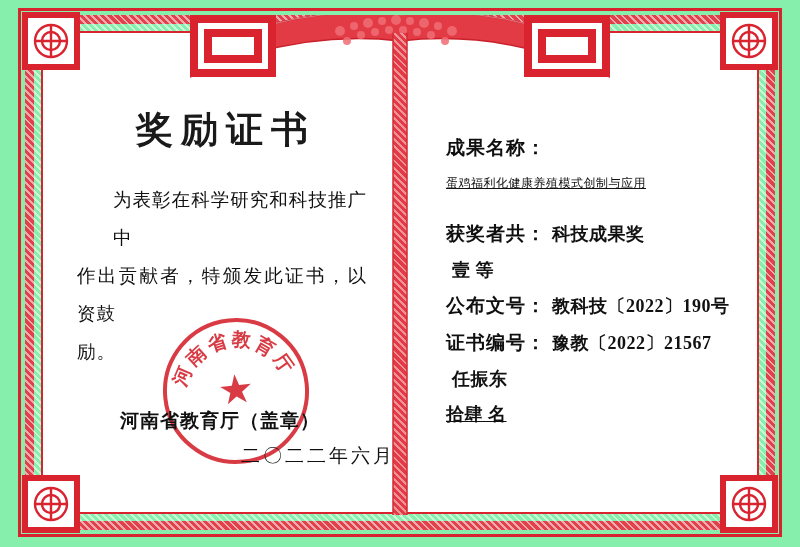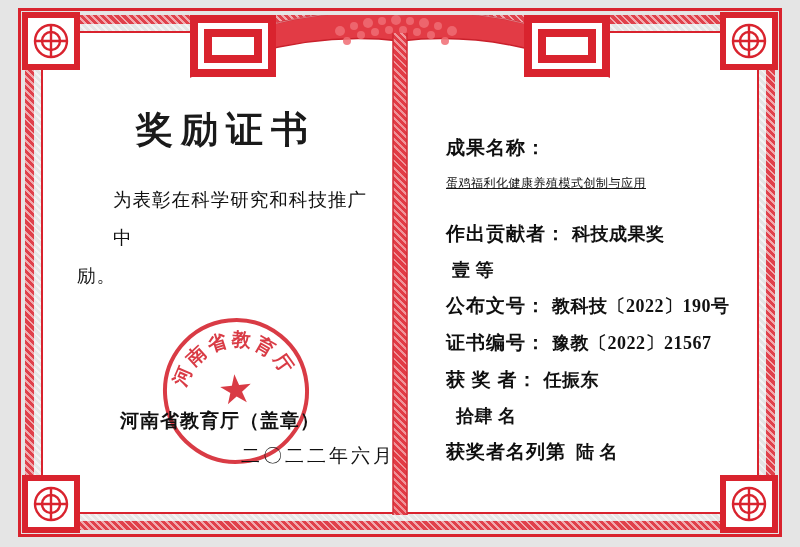--- a/index.html
+++ b/index.html
@@ -11,21 +11,21 @@
     width: 800px;
     height: 547px;
     font-family: "Liberation Serif", "DejaVu Serif", serif;
     overflow: hidden;
   }
 
   .certificate {
     position: relative;
     width: 800px;
     height: 547px;
-    background: #e5e5e5;
+    background: #86efac;
     box-sizing: border-box;
   }
 
   
   .border-outer {
     position: absolute;
     left: 18px;
     top: 8px;
     right: 18px;
     bottom: 10px;
@@ -229,21 +229,21 @@
     margin-bottom: 11px;
     white-space: nowrap;
   }
   .row .val {
     font-size: 18px;
     color: #111;
     margin-left: 6px;
     letter-spacing: 0.5px;
   }
   .row .val.bold { font-weight: bold; }
-  .row .val.spaced { margin-left: 10px; }
+  .row .val.spaced { margin-left: 0; text-decoration: underline; }
 </style>
 </head>
 <body>
 
 <div class="certificate">
 
   <div class="border-outer"></div>
   <div class="border-mid"></div>
   <div class="band-hatch"></div>
   <div class="border-inner"></div>
@@ -326,20 +326,21 @@
       </g>
     </svg>
   </div>
 
   <div class="stem"></div>
 
   <div class="panel-left">
     <div class="cert-title">奖励证书</div>
     <div class="cert-body">
       <div class="indent">为表彰在科学研究和科技推广中</div>
+      <div>作出贡献者，特颁发此证书，以资鼓</div>
       <div>励。</div>
     </div>
   </div>
 
   <div class="seal">
     <svg class="seal-arc-text" viewBox="0 0 138 138" xmlns="http://www.w3.org/2000/svg">
       <defs>
         <path id="arcTop" d="M 17 76 A 52 52 0 0 1 121 76" fill="none"></path>
       </defs>
       <text>
@@ -352,46 +353,41 @@
 
   <div class="issuer">河南省教育厅（盖章）</div>
   <div class="issue-date">二〇二二年六月</div>
 
   <div class="panel-right">
 
     <div class="field-label achievement-label">成果名称：</div>
     <div class="achievement-value">蛋鸡福利化健康养殖模式创制与应用</div>
 
     <div class="row">
-      <span class="field-label">作出贡献者：</span>
+      <span class="field-label">获奖者共：</span>
       <span class="val bold">科技成果奖</span>
     </div>
 
     <div class="row">
       <span class="val bold">壹    等</span>
     </div>
 
     <div class="row">
       <span class="field-label">公布文号：</span>
       <span class="val bold">教科技〔2022〕190号</span>
     </div>
 
     <div class="row">
       <span class="field-label">证书编号：</span>
       <span class="val bold">豫教〔2022〕21567</span>
     </div>
 
     <div class="row">
-      <span class="field-label">获 奖 者：</span>
       <span class="val bold">任振东</span>
     </div>
 
     <div class="row">
       <span class="val bold spaced">拾肆    名</span>
     </div>
 
-    <div class="row">
-      <span class="field-label">获奖者名列第</span>
-      <span class="val bold spaced">陆    名</span>
-    </div>
 
   </div>
 </div>
 
 </body></html>

